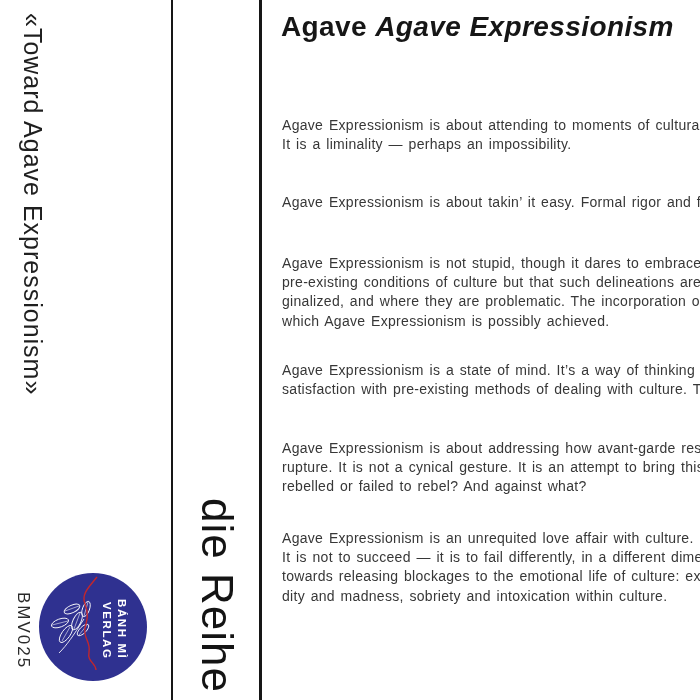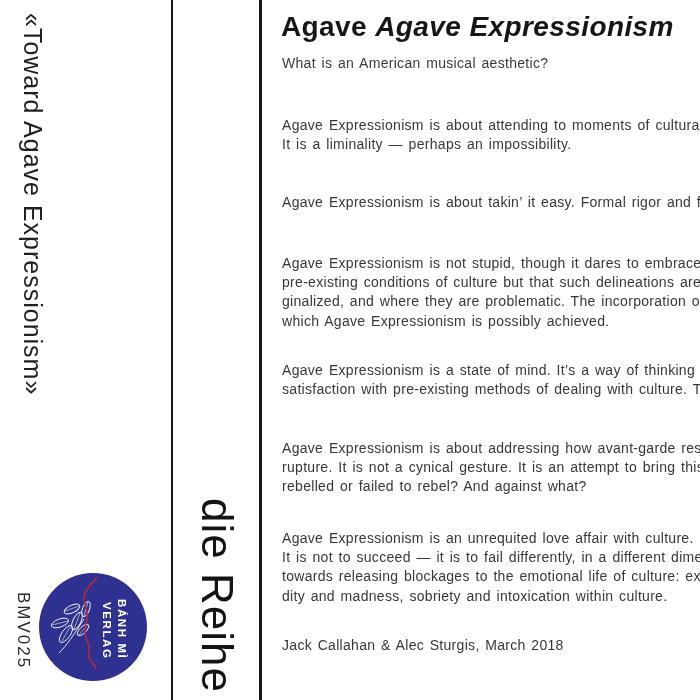--- a/index.html
+++ b/index.html
@@ -89,21 +89,20 @@
 <div class="rule rule-2"></div>
 
 <div class="vtext series">die Reihe</div>
 
 <div class="main">
 
   <div class="headline">
     <span>Agave </span><span class="it">Agave Expressionism</span>
   </div>
 
-  <div class="subtitle">What is an American musical aesthetic?</div>
 
   <div class="para p1">
     <div>Agave Expressionism is about attending to moments of cultural</div>
     <div>It is a liminality — perhaps an impossibility.</div>
   </div>
 
   <div class="para p2">
     <div>Agave Expressionism is about takin’ it easy. Formal rigor and for</div>
   </div>
 
@@ -125,14 +124,13 @@
     <div>rebelled or failed to rebel? And against what?</div>
   </div>
 
   <div class="para p6">
     <div>Agave Expressionism is an unrequited love affair with culture. H</div>
     <div>It is not to succeed — it is to fail differently, in a different dimen</div>
     <div>towards releasing blockages to the emotional life of culture: exe</div>
     <div>dity and madness, sobriety and intoxication within culture.</div>
   </div>
 
-  <div class="credit">Jack Callahan &amp; Alec Sturgis, March 2018</div>
 </div>
 
 </body></html>

